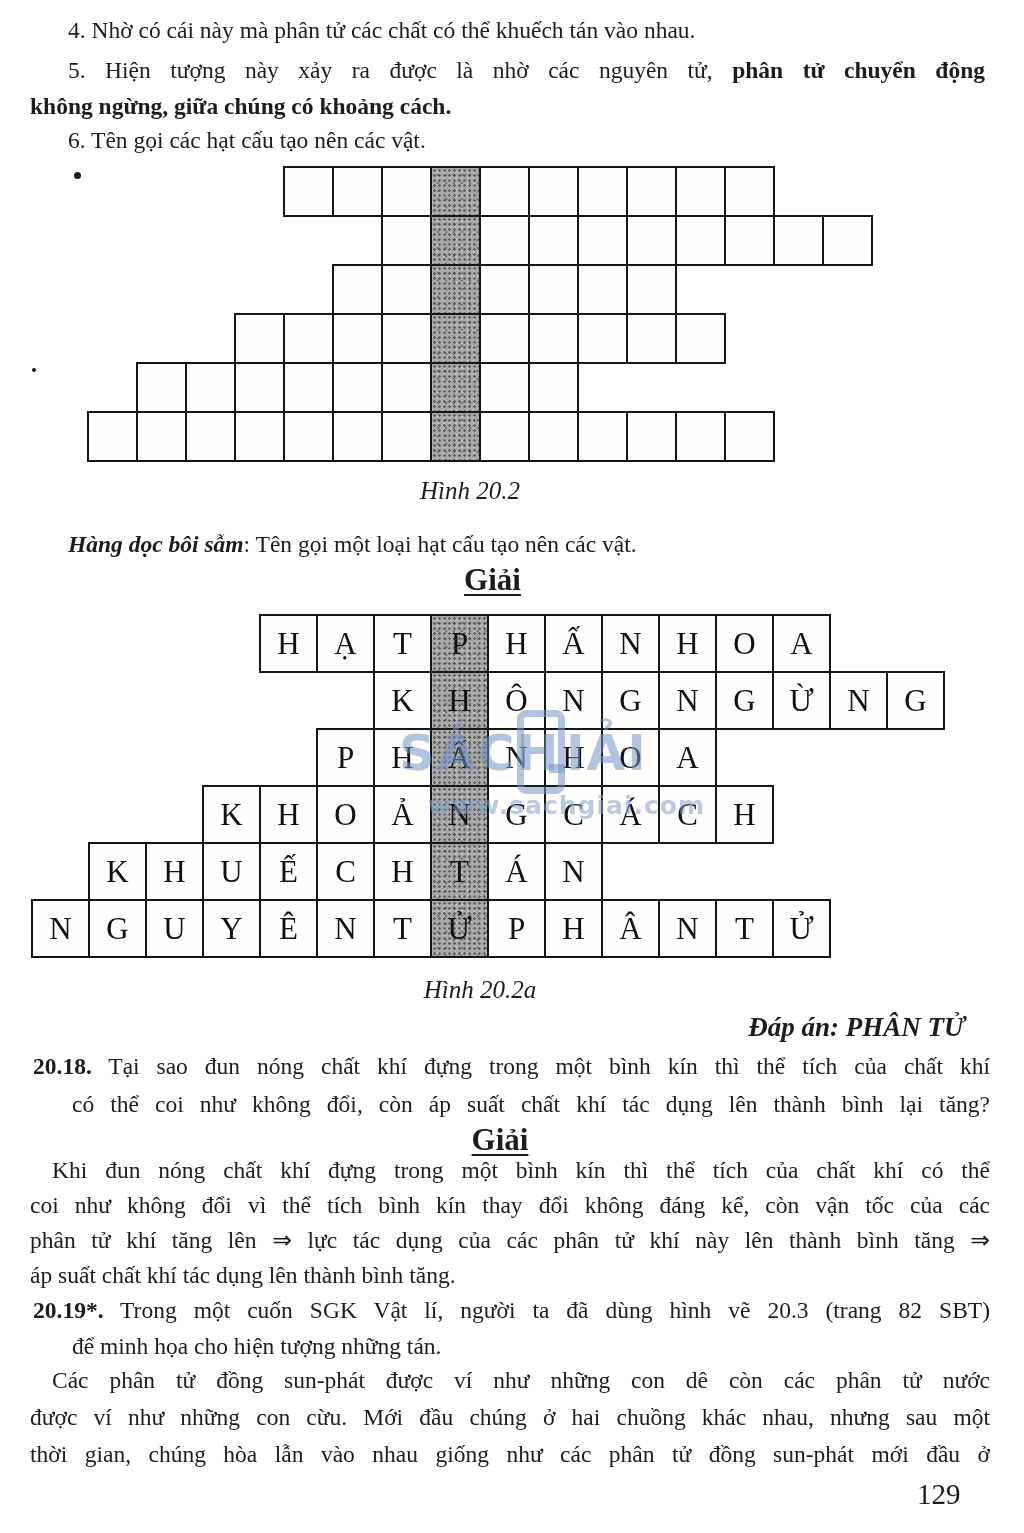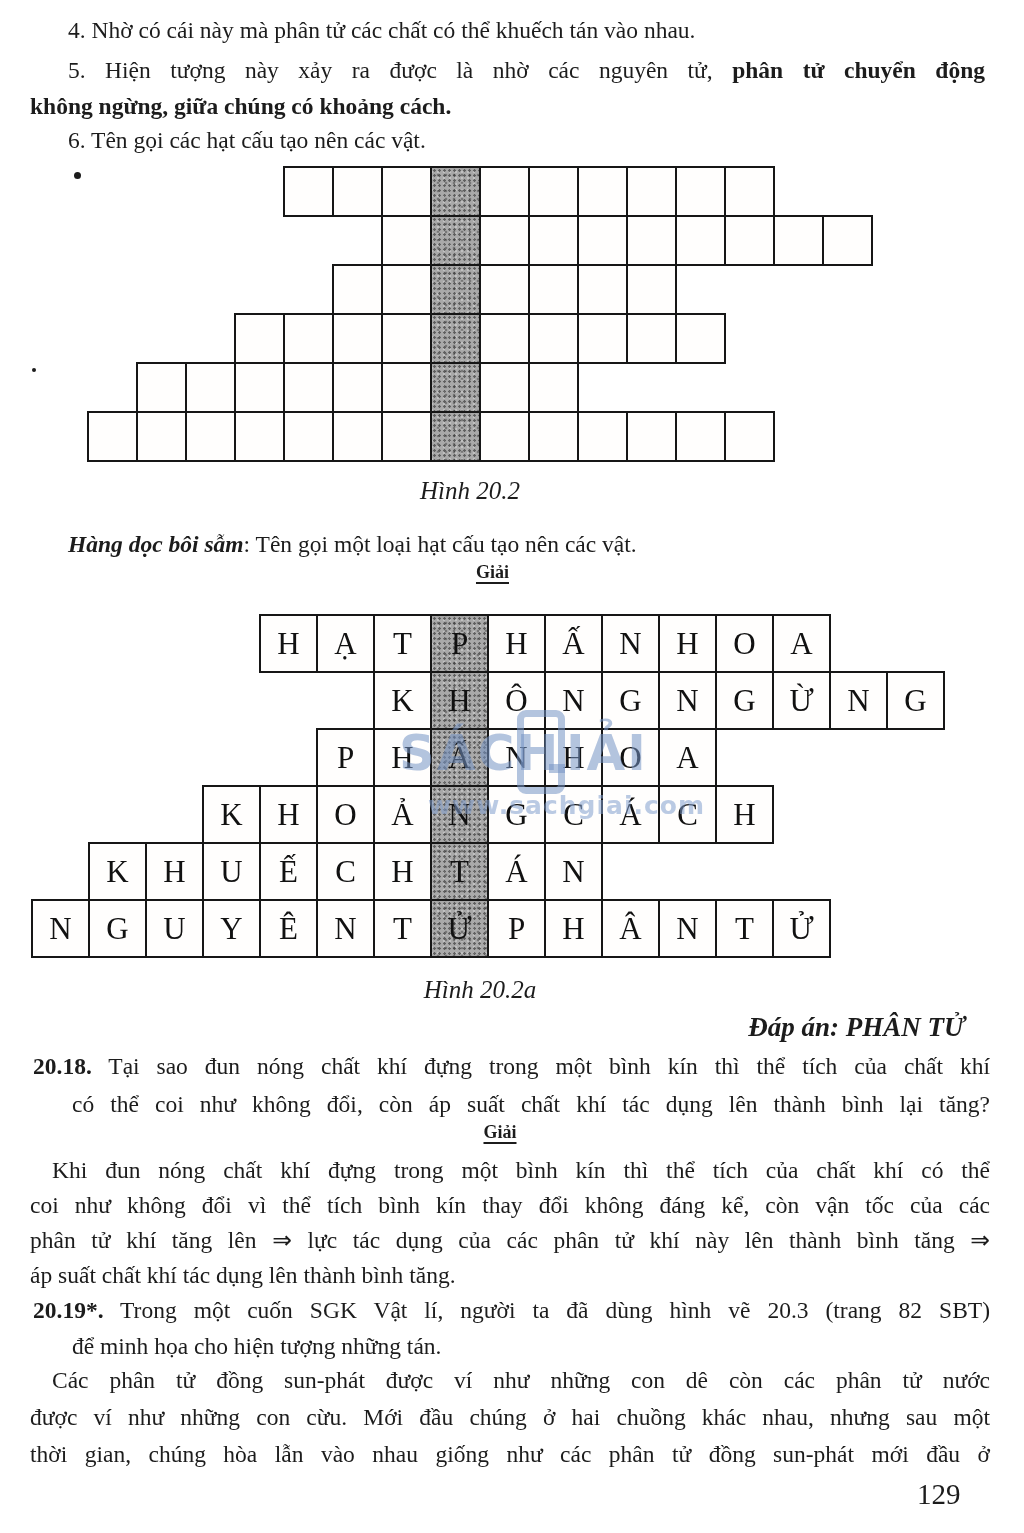--- a/index.html
+++ b/index.html
@@ -7,21 +7,21 @@
     position:relative;width:1024px;height:1533px;background:#ffffff;
     font-family:"Liberation Serif", serif;color:#1c1c1c;overflow:hidden;
     margin:0 auto;
   }
   .abs{position:absolute;}
   .body-text{font-size:23.5px;line-height:1.2;}
   .just{text-align:justify;text-align-last:justify;}
   .b{font-weight:bold;}
   .bi{font-weight:bold;font-style:italic;}
   .caption{font-size:25px;font-weight:normal;font-style:italic;text-align:center;}
-  .giai{font-size:18px;font-weight:bold;text-decoration:underline;text-underline-offset:4px;text-decoration-thickness:2px;}
+  .giai{font-size:31px;font-weight:bold;text-decoration:underline;text-underline-offset:4px;text-decoration-thickness:2px;}
   
   .cw{position:absolute;left:0;top:0;width:1024px;}
   .cw-row{position:absolute;display:flex;}
   .cw-cell{
     box-sizing:border-box;border:2px solid #161616;background:#fffefd;
     margin-right:-2px;display:flex;align-items:center;justify-content:center;
     font-family:"Liberation Serif",serif;color:#111;
   }
   .cw-cell.shaded{
     background-color:#a9a9a9;

